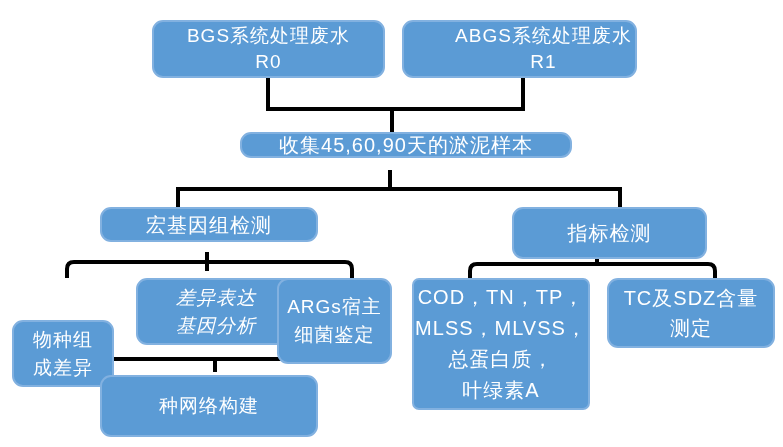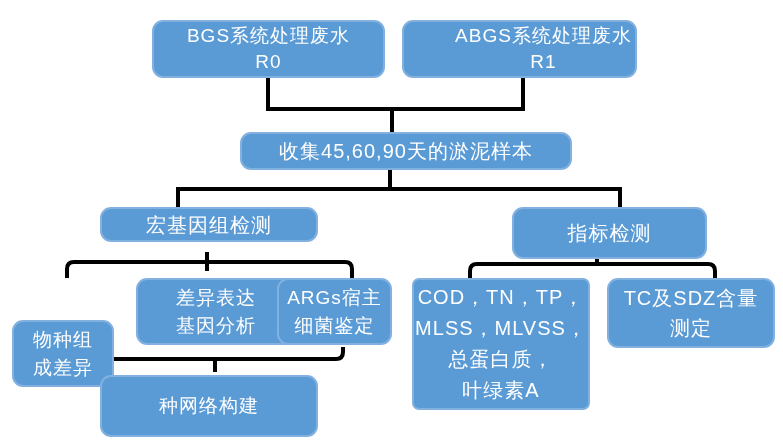--- a/index.html
+++ b/index.html
@@ -32,26 +32,26 @@
     align-items: center;
     justify-content: center;
     font-size: 19px;
     line-height: 26px;
     letter-spacing: 1px;
   }
   .node .ln { display: block; white-space: nowrap; }
 
   .n-r0        { left:152px; top:20px;  width:233px; height:58px; }
   .n-r1        { left:402px; top:20px;  width:235px; height:58px;padding-left:48px; }
-  .n-collect   { left:240px; top:132px; width:332px; height:38px; font-size:20px; }
+  .n-collect   { left:240px; top:132px; width:332px; height:26px; font-size:20px; }
   .n-meta      { left:100px; top:207px; width:218px; height:35px; font-size:20px; }
   .n-index     { left:512px; top:207px; width:195px; height:52px; font-size:20px; }
   .n-species   { left:12px;  top:272px; width:102px; height:67px; line-height:28px;margin-top:48px; }
-  .n-diff      { left:136px; top:278px; width:160px; height:67px; line-height:28px; }
-  .n-args      { left:277px; top:278px; width:115px; height:67px; line-height:28px; }
+  .n-diff      { left:136px; top:278px; width:160px; height:67px; line-height:28px;font-style:italic; }
+  .n-args      { left:277px; top:278px; width:115px; height:86px; line-height:28px; }
   .n-cod       { left:412px; top:278px; width:178px; height:132px; font-size:20px; line-height:31px;border-radius:7px; }
   .n-tc        { left:607px; top:278px; width:168px; height:70px; font-size:20px; line-height:30px; }
   .n-network   { left:100px; top:375px; width:218px; height:62px; line-height:28px; }
 </style>
 </head>
 <body>
 
 <div class="canvas">
 
   <svg class="connectors" viewBox="0 0 783 447" xmlns="http://www.w3.org/2000/svg">

